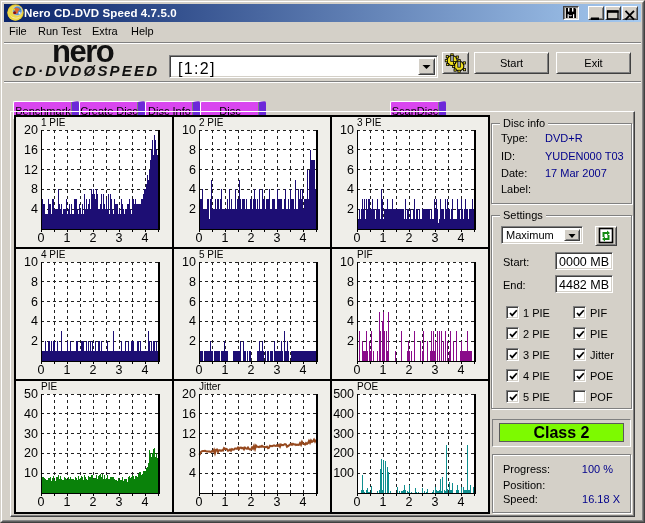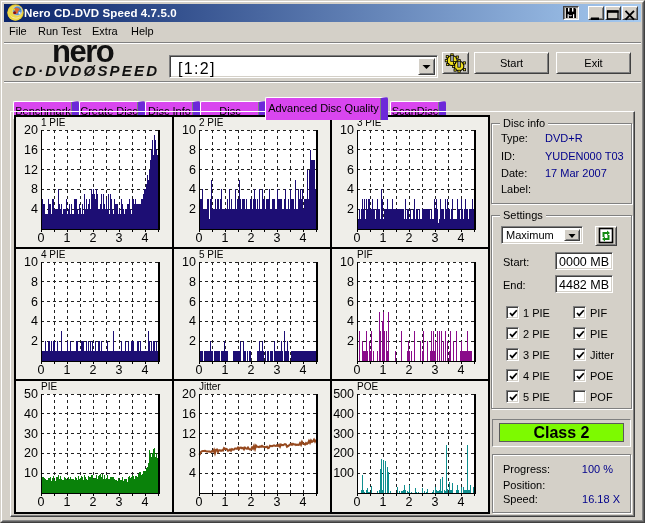--- a/index.html
+++ b/index.html
@@ -119,21 +119,20 @@
 </div>
 <div class="raised abs btn-text" style="left:474px;top:52px;width:75px;height:22px;">Start</div>
 <div class="raised abs btn-text" style="left:556px;top:52px;width:75px;height:22px;">Exit</div>
 <div class="abs groove" style="left:4px;top:81px;width:637px"></div>
 
 <div class="tab" style="left:13px;top:93px;width:66px;height:18px;line-height:18px;">Benchmark</div>
 <div class="tab" style="left:79px;top:93px;width:66px;height:18px;line-height:18px;">Create Disc</div>
 <div class="tab" style="left:145px;top:93px;width:55px;height:18px;line-height:18px;">Disc Info</div>
 <div class="tab" style="left:200px;top:93px;width:66px;height:18px;line-height:18px;">Disc Quality</div>
 <div class="tab" style="left:390px;top:93px;width:56px;height:18px;line-height:18px;">ScanDisc</div>
-<div class="tab" style="left:265px;top:89px;width:123px;height:23px;line-height:21px;z-index:5;">Advanced Disc Quality</div>
 
 <div class="abs" style="left:10px;top:111px;width:625px;height:406px;border:1px solid;border-color:#fff #404040 #404040 #fff;box-shadow:inset -1px -1px 0 #808080;"></div>
 
 <div class="abs grid">
       <div class="cell">
         <svg width="156" height="130" style="display:block">
           <rect width="156" height="130" fill="#efeee9"></rect>
           <rect x="25" y="13" width="117" height="99" fill="#ffffff"></rect>
           <g stroke="#222" stroke-width="1" stroke-dasharray="3,3" shape-rendering="crispEdges">
             <line x1="38.5" y1="13" x2="38.5" y2="112"></line>

